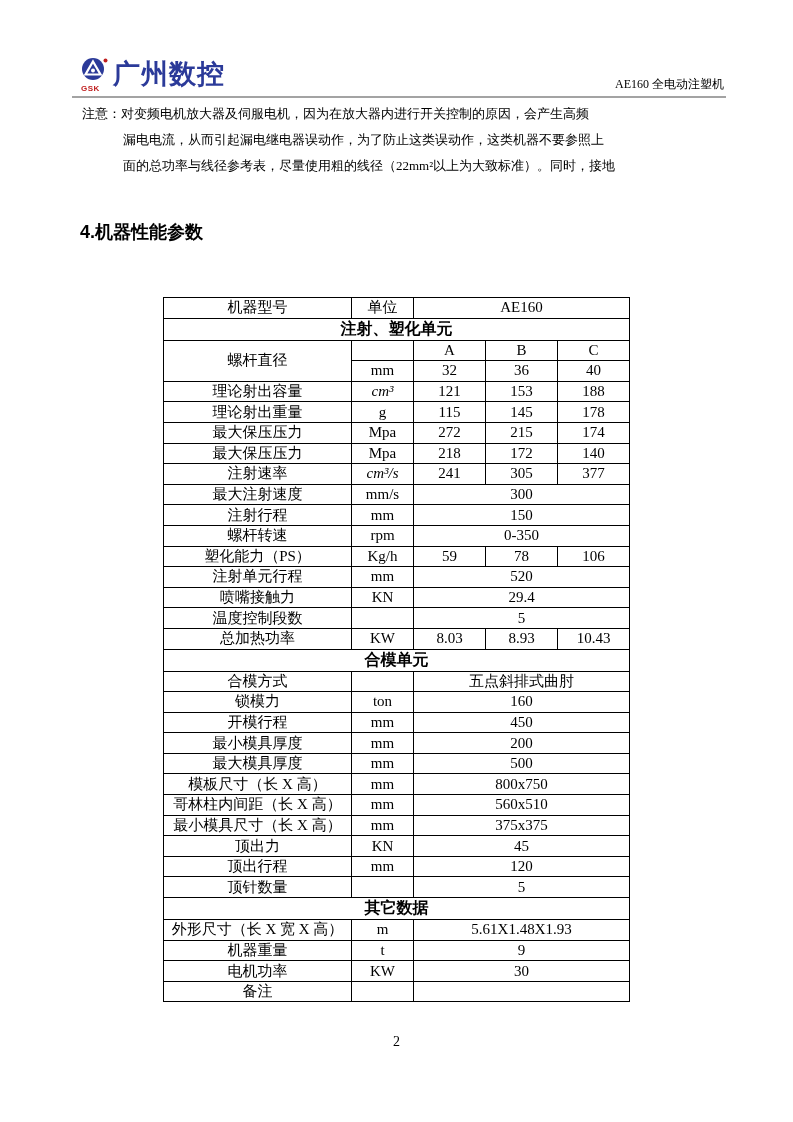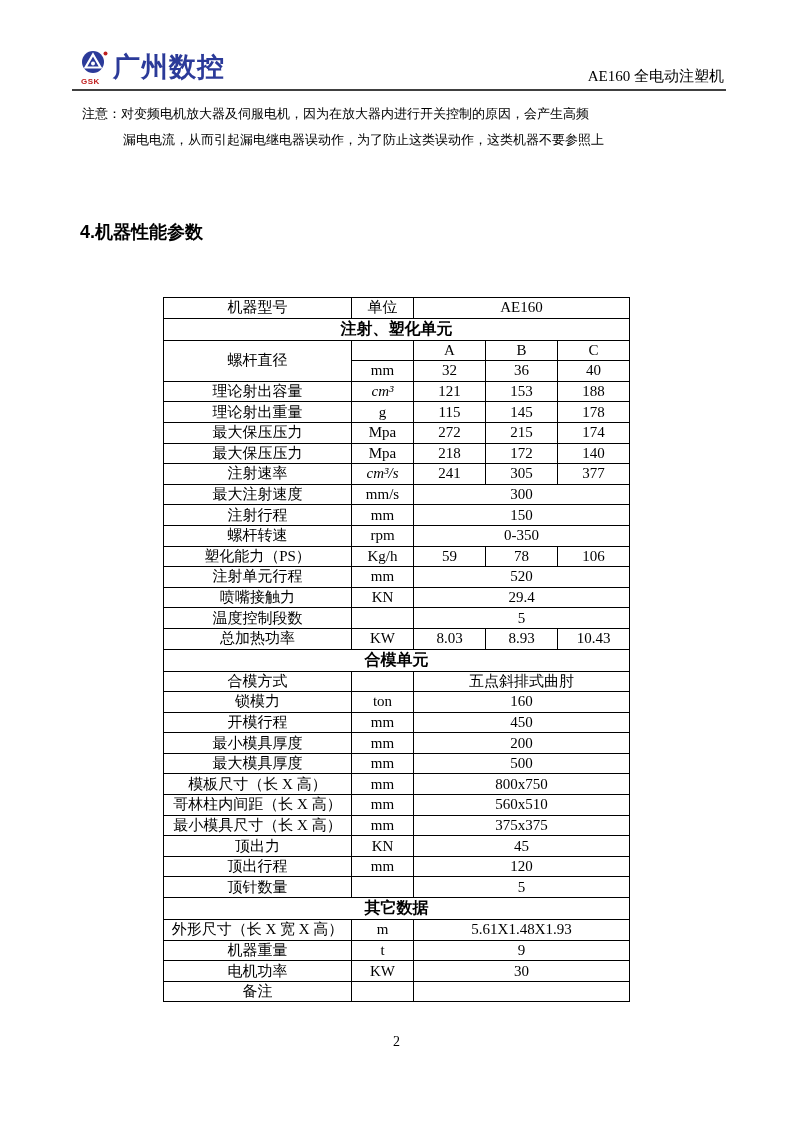--- a/index.html
+++ b/index.html
@@ -11,24 +11,24 @@
     margin: 0 auto;
     background: #ffffff;
     font-family: "Liberation Serif", "DejaVu Serif", serif;
     color: #000;
     overflow: hidden;
   }
   
   .header-band {
     position: absolute;
     left: 72px;
-    top: 44px;
+    top: 51px;
     width: 654px;
     height: 47px;
-    border-bottom: 2px solid #404040;
+    border-bottom: 2px solid #a3a3a3;
   }
   .logo {
     position: absolute;
     left: 8px;
     top: 4px;
     display: flex;
     align-items: center;
   }
   .logo-mark { position: relative; width: 30px; height: 38px; margin-right: 3px; }
   .logo-gsk {
@@ -46,21 +46,21 @@
     font-size: 27px;
     font-weight: bold;
     color: #2b3a99;
     letter-spacing: 1px;
     line-height: 38px;
   }
   .doc-title {
     position: absolute;
     right: 2px;
     bottom: 3px;
-    font-size: 15px;
+    font-size: 12px;
   }
   
   .note {
     position: absolute;
     left: 82px;
     top: 101px;
     width: 648px;
     font-size: 13px;
     line-height: 26px;
   }
@@ -126,20 +126,21 @@
         <span class="logo-gsk">GSK</span>
       </span>
       <span class="logo-cn">广州数控</span>
     </div>
     <div class="doc-title">AE160 全电动注塑机</div>
   </div>
 
   <div class="note">
     <div class="note-line"><span>注意：</span><span>对变频电机放大器及伺服电机，因为在放大器内进行开关控制的原因，会产生高频</span></div>
     <div class="note-line indent">漏电电流，从而引起漏电继电器误动作，为了防止这类误动作，这类机器不要参照上</div>
+    <div class="note-line indent">面的总功率与线径参考表，尽量使用粗的线径（22mm²以上为大致标准）。同时，接地</div>
   </div>
 
   <div class="section-title">4.机器性能参数</div>
 
   <table class="spec-table">
     <colgroup>
       <col style="width:188px">
       <col style="width:62px">
       <col style="width:72px">
       <col style="width:72px">

